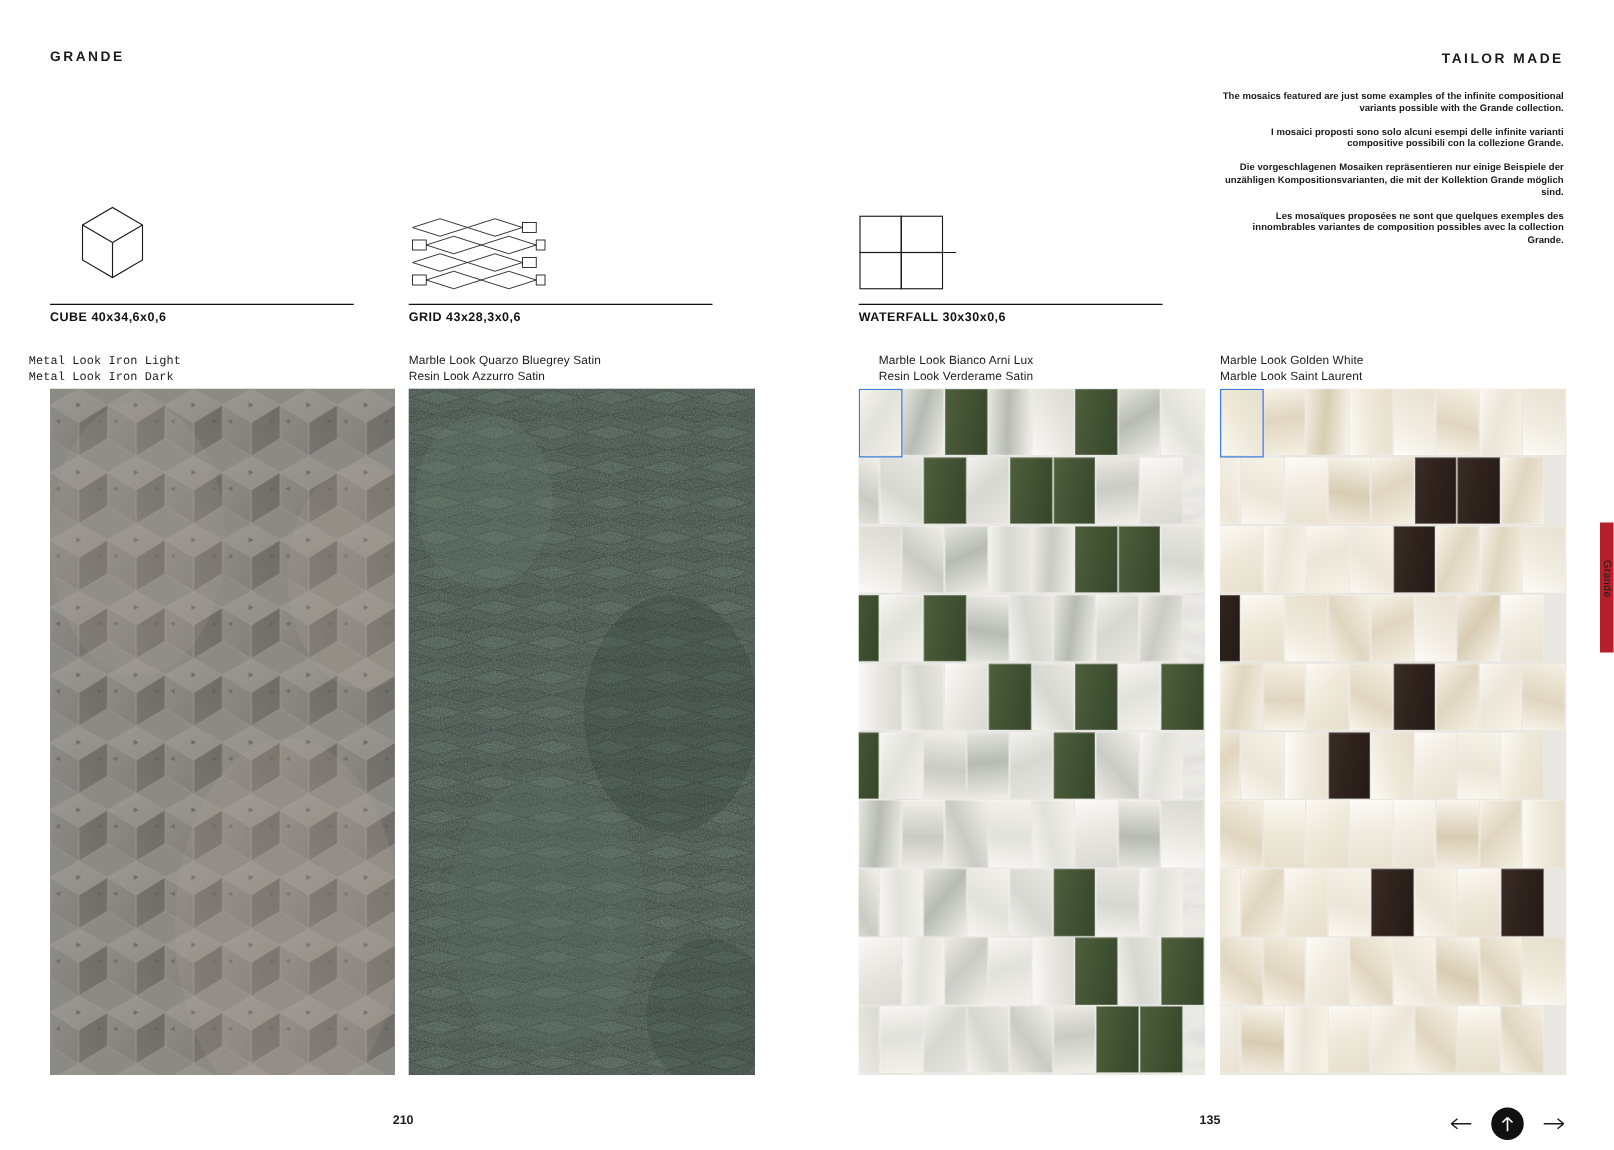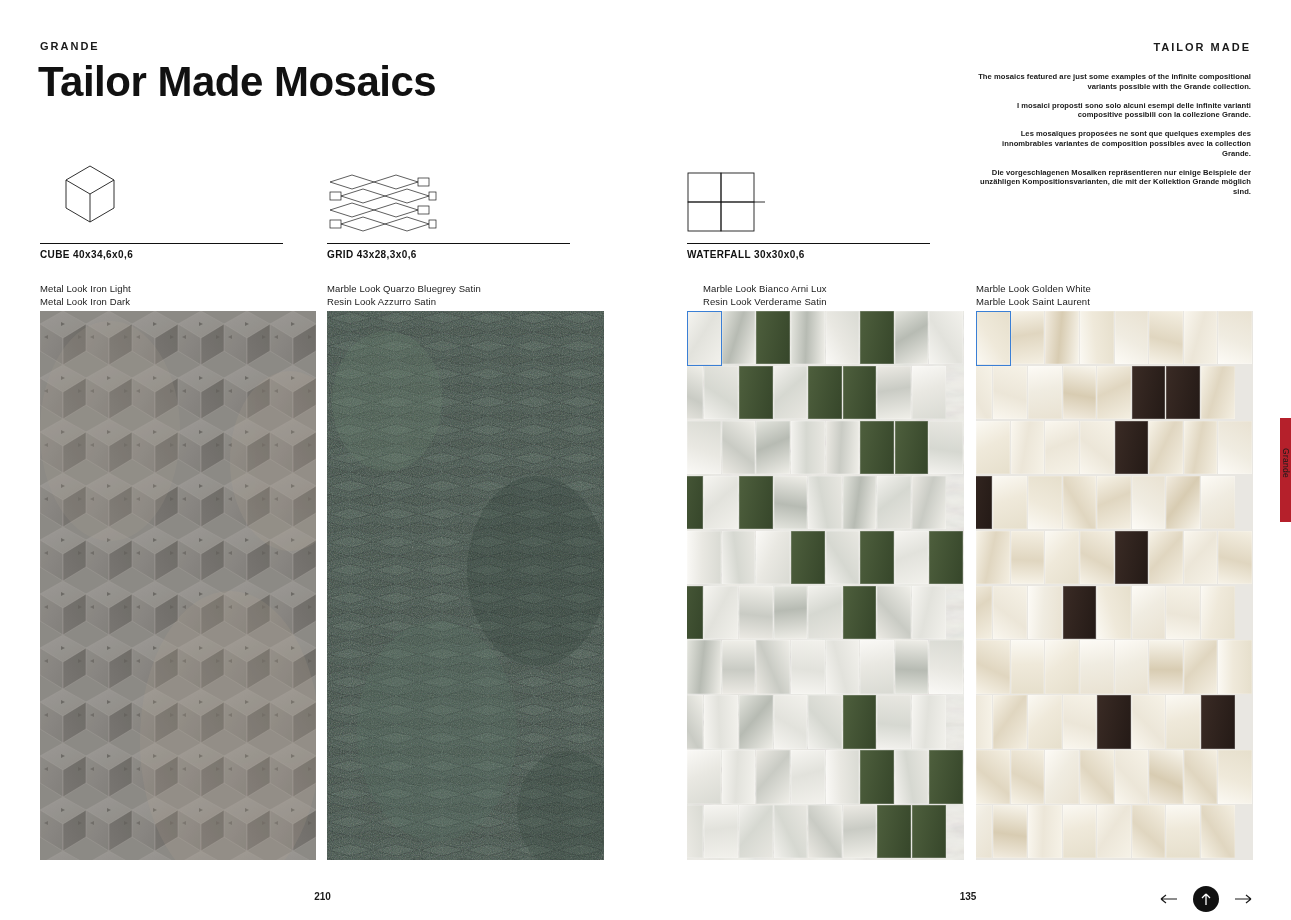--- a/index.html
+++ b/index.html
@@ -99,21 +99,20 @@
   .sel-outline { position:absolute; border:1px solid #3a7fd5; pointer-events:none; }
 </style>
 </head>
 <body>
 
 <div class="spread">
 
   <div class="page page-left">
 
     <div class="brand-label">GRANDE</div>
-    <div class="title">Tailor Made Mosaics</div>
 
     <div class="shape-block" style="left:40px; top:160px; width:100px;">
       <svg width="100" height="78" viewBox="0 0 100 78">
         <polygon points="26,20 50,6 74,20 74,48 50,62 26,48" fill="none" stroke="#1a1a1a" stroke-width="0.9"></polygon>
         <line x1="26" y1="20" x2="50" y2="34" stroke="#1a1a1a" stroke-width="0.9"></line>
         <line x1="74" y1="20" x2="50" y2="34" stroke="#1a1a1a" stroke-width="0.9"></line>
         <line x1="50" y1="34" x2="50" y2="62" stroke="#1a1a1a" stroke-width="0.9"></line>
       </svg>
     </div>
     <div style="position:absolute; left:40px; top:243px; width:243px;">
@@ -139,21 +138,21 @@
           <rect x="3" y="50" width="11" height="8"></rect>
           <rect x="102" y="50" width="7" height="8"></rect>
         </g>
       </svg>
     </div>
     <div style="position:absolute; left:327px; top:243px; width:243px;">
       <div class="shape-rule"></div>
       <div class="shape-caption">GRID 43x28,3x0,6</div>
     </div>
 
-    <div class="swatch-caption" style="position:absolute; left:40px; top:283px;">
+    <div class="swatch-caption" style="position:absolute; left:23px; top:283px;font-family:Liberation Mono, monospace;">
       <div>Metal Look Iron Light</div>
       <div>Metal Look Iron Dark</div>
     </div>
     <div class="swatch-caption" style="position:absolute; left:327px; top:283px;">
       <div>Marble Look Quarzo Bluegrey Satin</div>
       <div>Resin Look Azzurro Satin</div>
     </div>
 
     <div class="panel cube-panel" style="left:40px; top:311px; width:276px; height:549px;">
       <svg width="276" height="549" viewBox="0 0 276 549" preserveAspectRatio="none">
@@ -218,22 +217,22 @@
     <div class="folio" style="left:50%; transform:translateX(-50%);">210</div>
   </div>
 
   <div class="page page-right">
 
     <div class="tailor-made-label">TAILOR MADE</div>
 
     <div class="intro-block">
       <p class="intro-p">The mosaics featured are just some examples of the infinite compositional variants possible with the Grande collection.</p>
       <p class="intro-p">I mosaici proposti sono solo alcuni esempi delle infinite varianti compositive possibili con la collezione Grande.</p>
+      <p class="intro-p">Die vorgeschlagenen Mosaiken repräsentieren nur einige Beispiele der unzähligen Kompositionsvarianten, die mit der Kollektion Grande möglich sind.</p>
       <p class="intro-p">Les mosaïques proposées ne sont que quelques exemples des innombrables variantes de composition possibles avec la collection Grande.</p>
-      <p class="intro-p">Die vorgeschlagenen Mosaiken repräsentieren nur einige Beispiele der unzähligen Kompositionsvarianten, die mit der Kollektion Grande möglich sind.</p>
     </div>
 
     <div class="shape-block" style="left:42px; top:172px; width:80px;">
       <svg width="80" height="62" viewBox="0 0 80 62">
         <g fill="none" stroke="#1a1a1a" stroke-width="0.9">
           <rect x="1" y="1" width="33" height="29"></rect>
           <rect x="34" y="1" width="33" height="29"></rect>
           <rect x="1" y="30" width="33" height="29"></rect>
           <rect x="34" y="30" width="33" height="29"></rect>
           <line x1="67" y1="30" x2="78" y2="30"></line>

